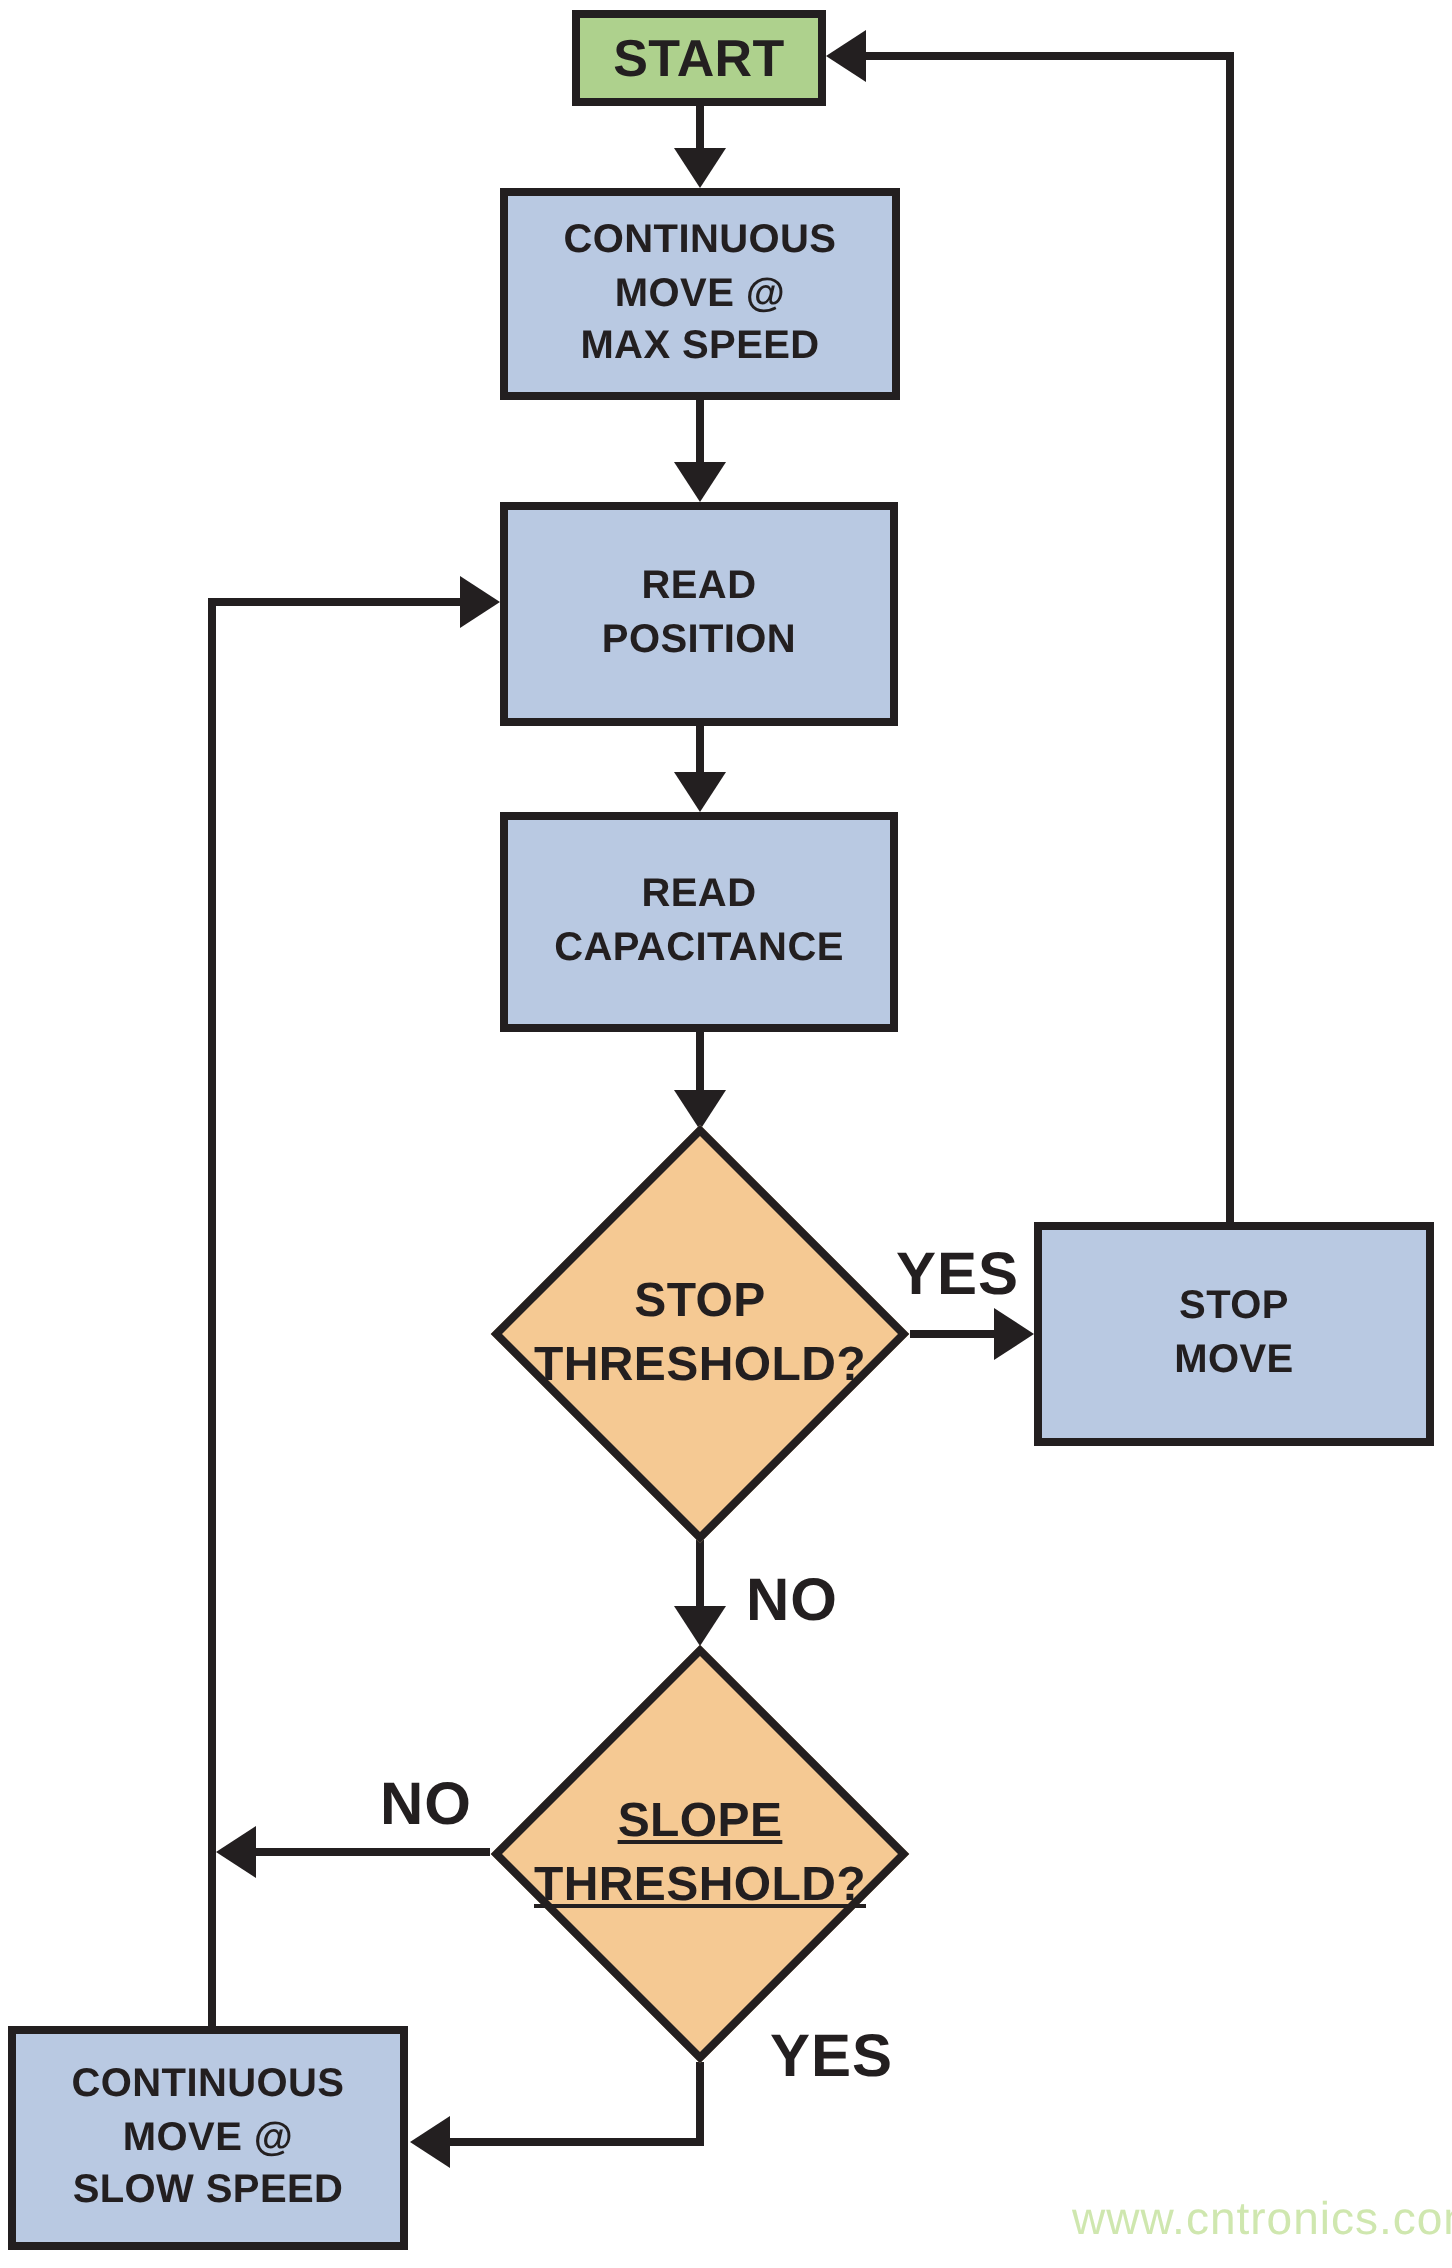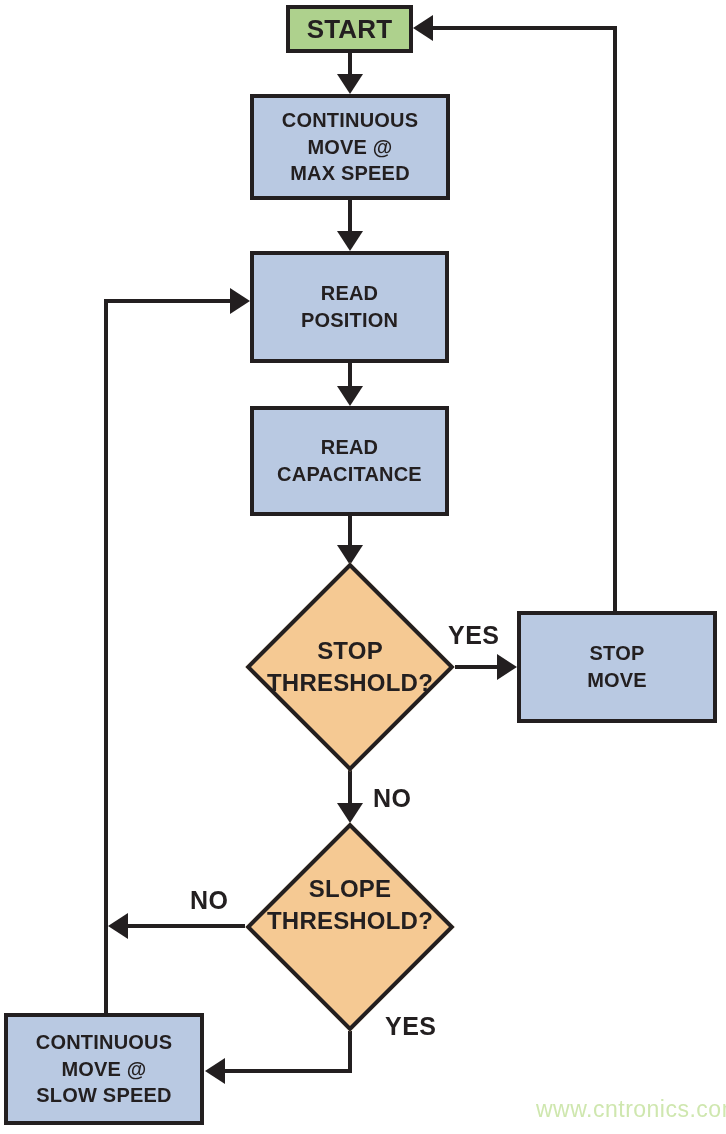--- a/index.html
+++ b/index.html
@@ -64,21 +64,21 @@
     border-left: 20px solid var(--line, #231f20);
   }
   .arrow-left {
     border-top: 13px solid transparent;
     border-bottom: 13px solid transparent;
     border-right: 20px solid var(--line, #231f20);
   }
   .edge-label {
     position: absolute;
     font-weight: bold;
-    font-size: 25px;
+    font-size: 30px;
     color: var(--text, #231f20);
     letter-spacing: 0.5px;
   }
   .watermark {
     position: absolute;
     left: 536px;
     top: 1096px;
     font-size: 23px;
     font-weight: normal;
     color: var(--watermark, #cfe7af);
@@ -147,21 +147,21 @@
   <div class="diamond" style="left:276px; top:593px;"></div>
   <div class="diamond-label" style="left:250px; top:635px;">STOP
 THRESHOLD?</div>
 
   <div class="box process" style="left:517px; top:611px; width:200px; height:112px;">
     <span>STOP
 MOVE</span>
   </div>
 
   <div class="diamond" style="left:276px; top:853px;"></div>
-  <div class="diamond-label" style="left:250px; top:873px;">SLOPE
+  <div class="diamond-label" style="left:250px; top:895px;text-decoration:underline;">SLOPE
 THRESHOLD?</div>
 
   <div class="box process" style="left:4px; top:1013px; width:200px; height:112px;">
     <span>CONTINUOUS
 MOVE @
 SLOW SPEED</span>
   </div>
 
   <div class="edge-label" style="left:448px; top:621px;">YES</div>
   <div class="edge-label" style="left:373px; top:784px;">NO</div>

